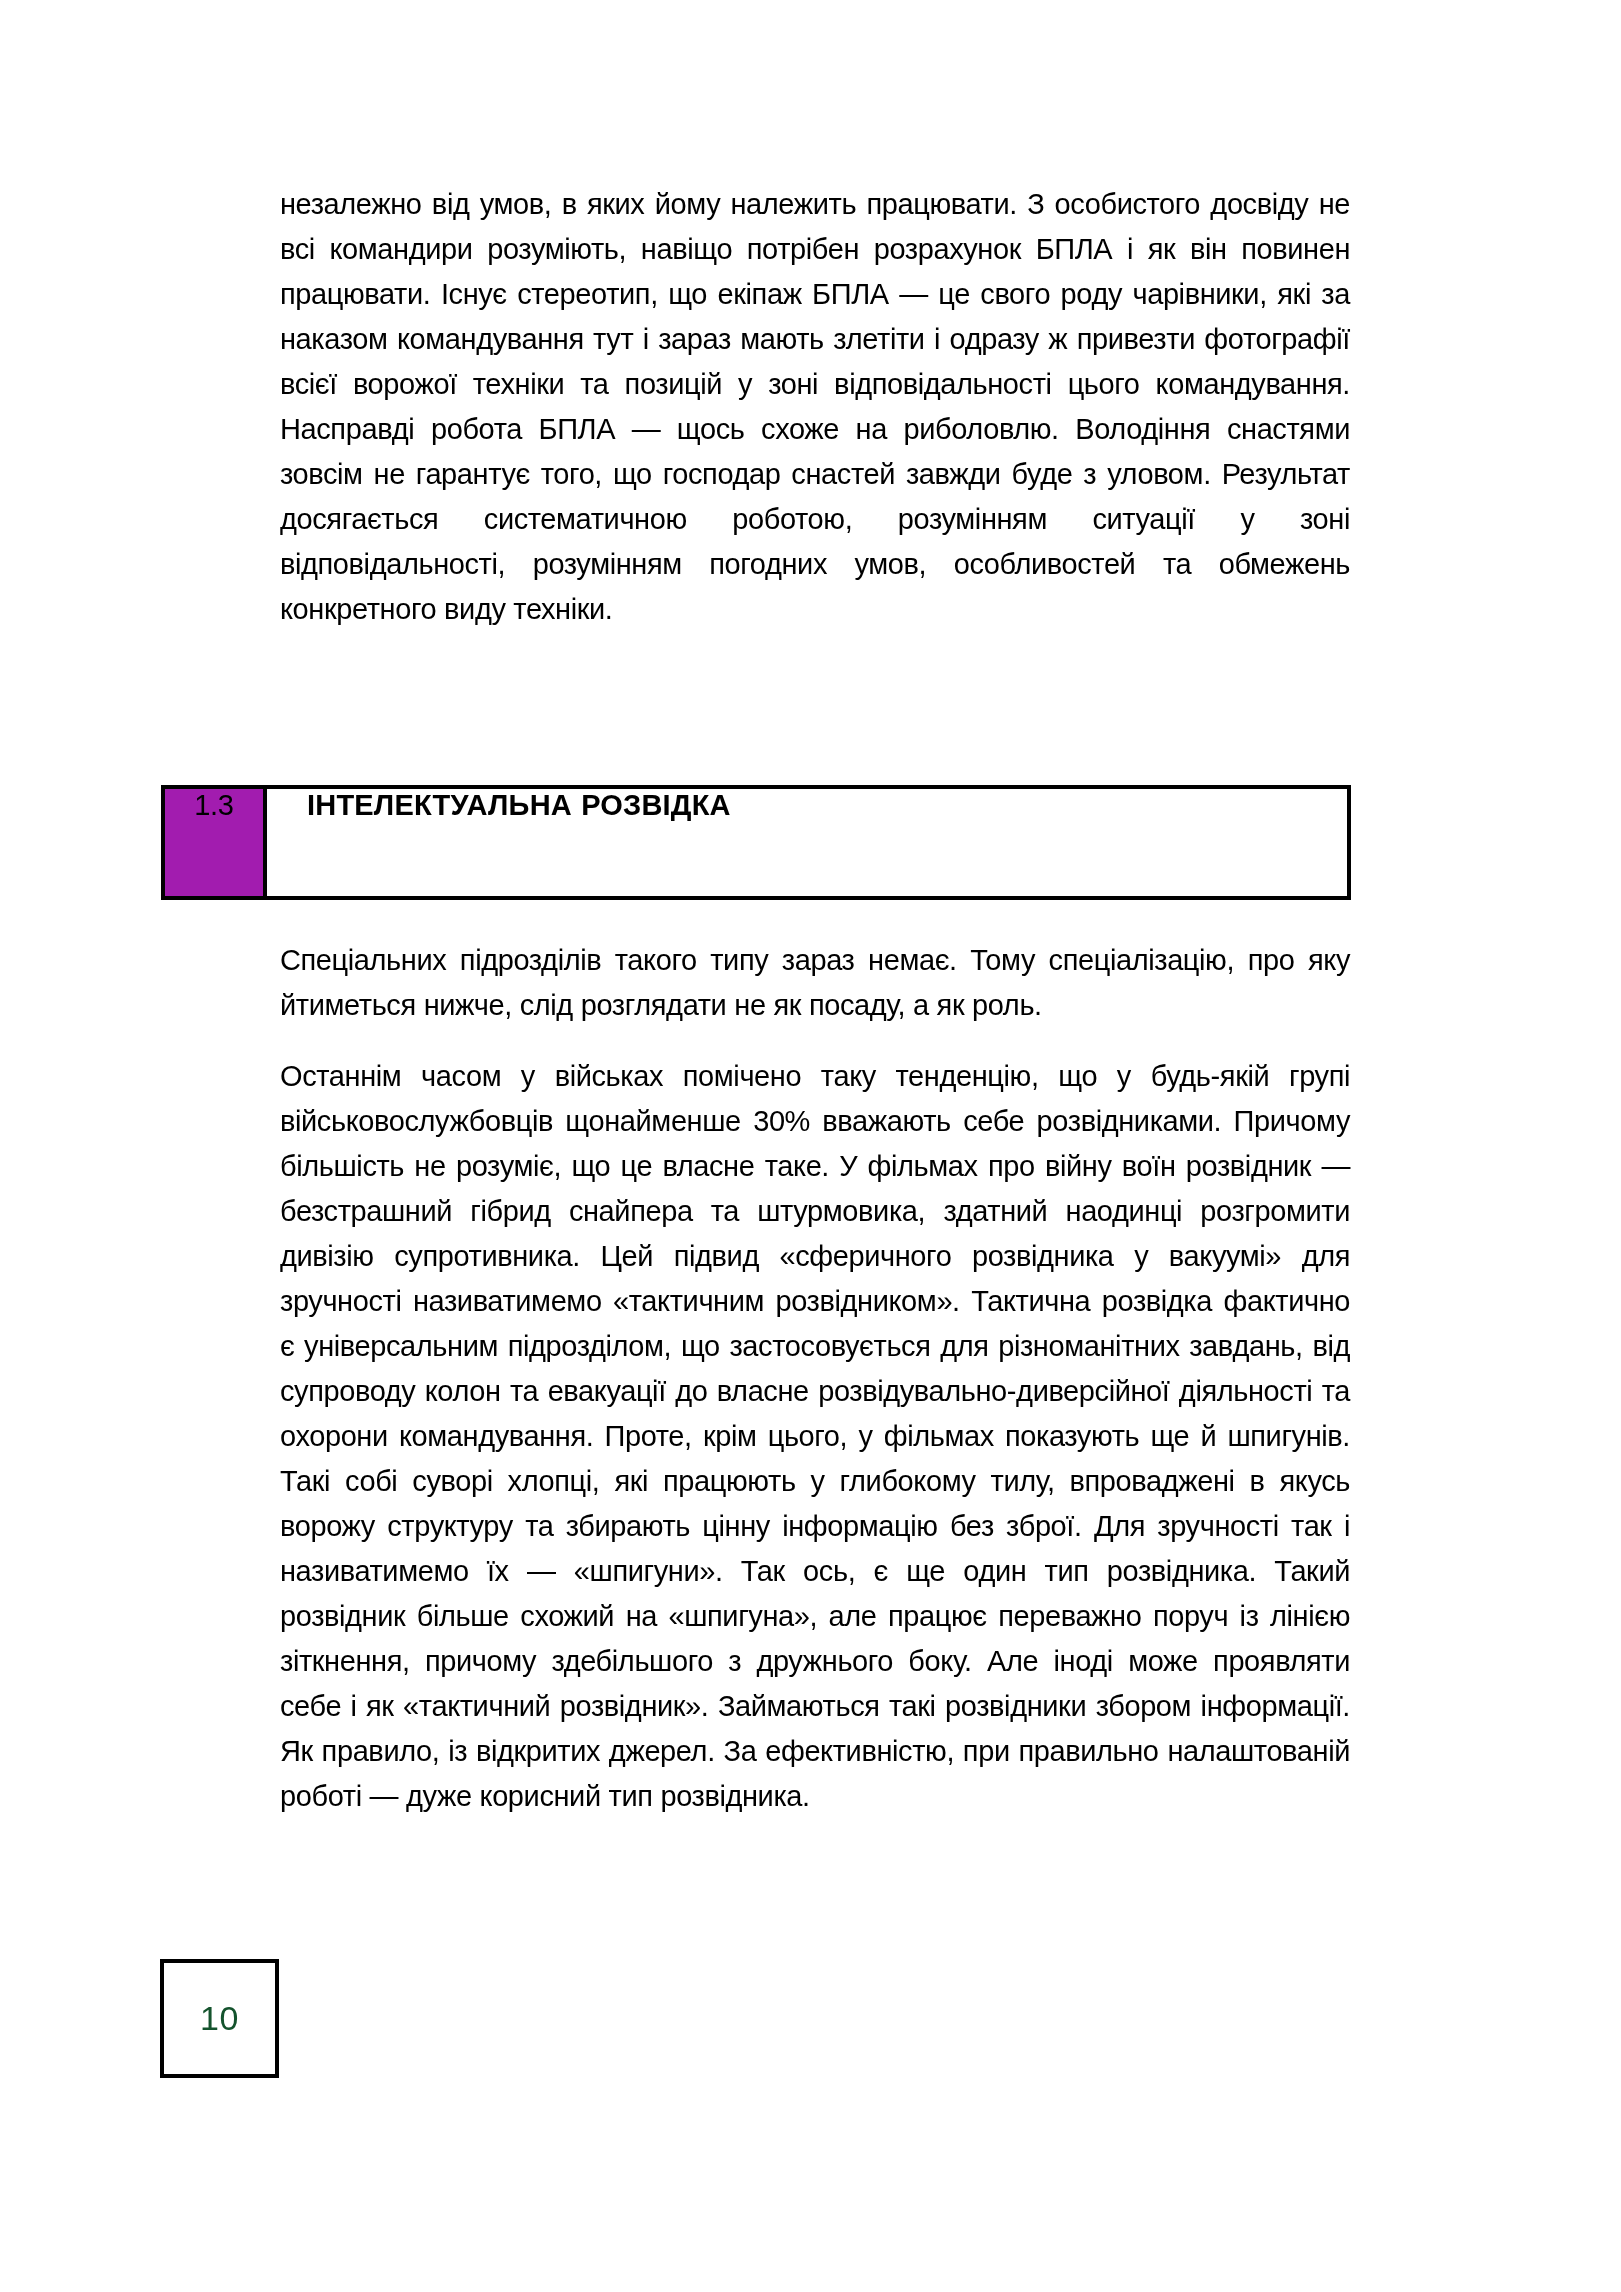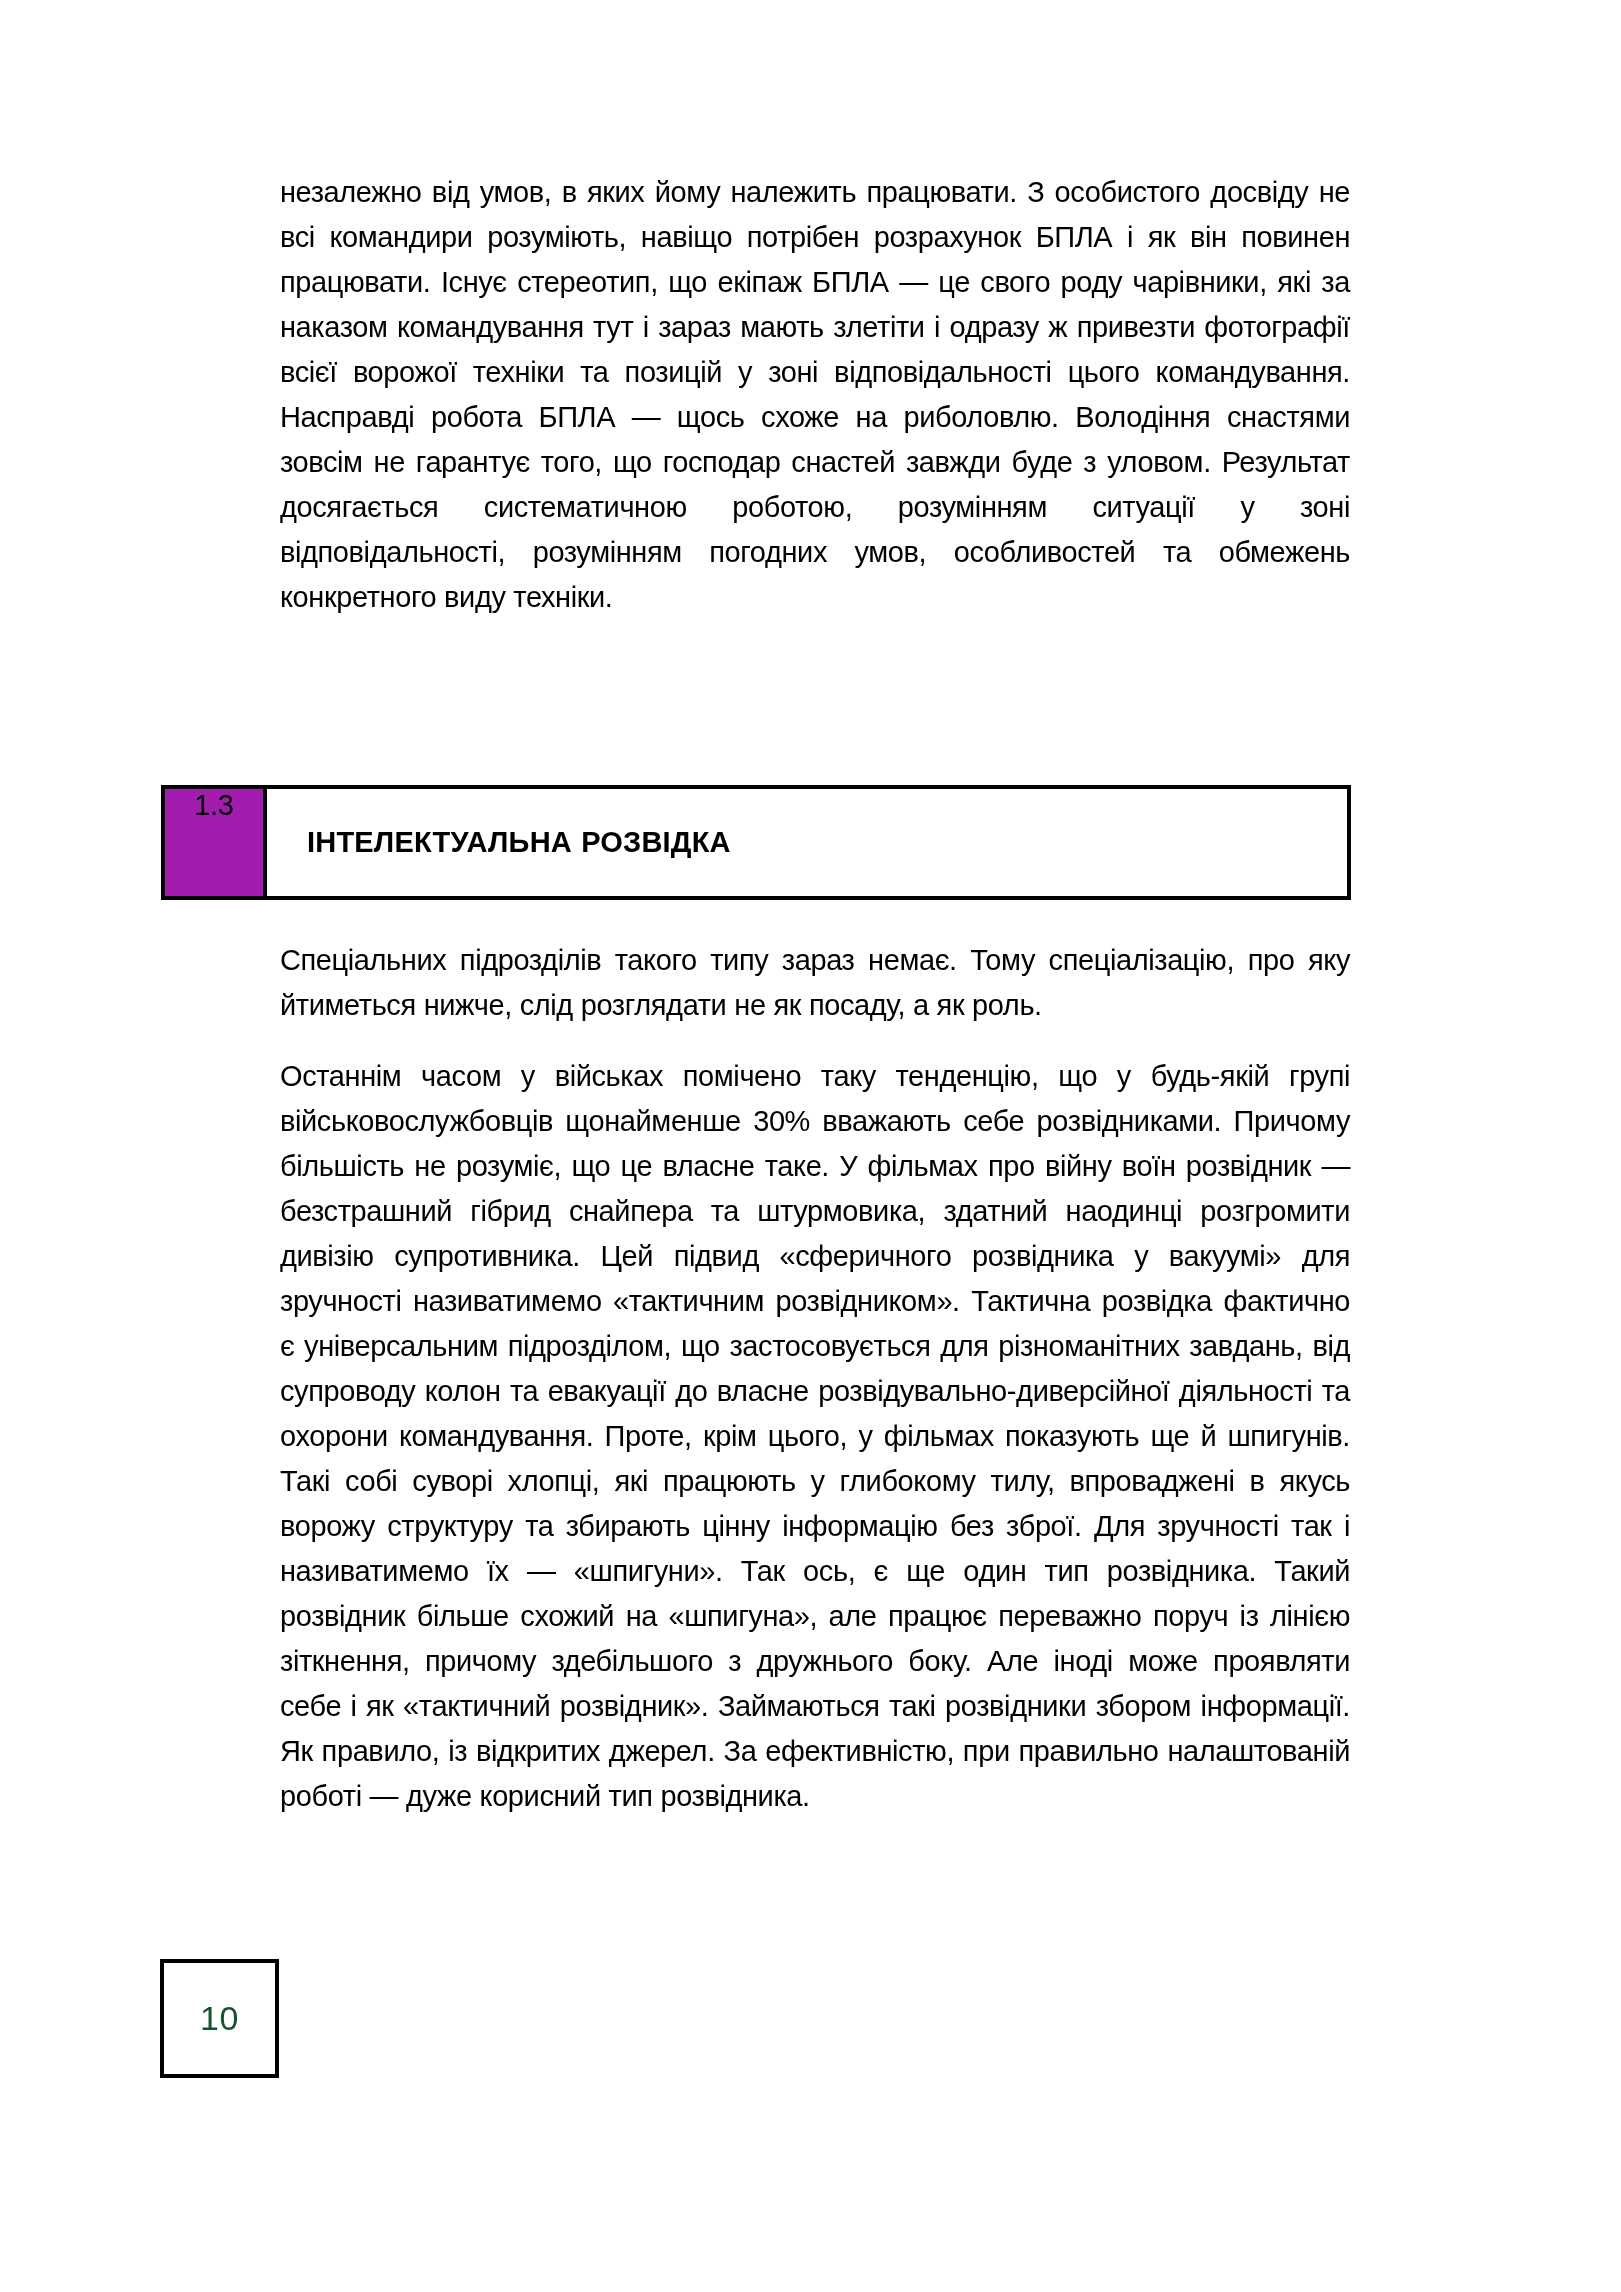--- a/index.html
+++ b/index.html
@@ -20,21 +20,21 @@
   .page {
     position: absolute;
     inset: 0;
     background: #ffffff;
   }
 
   
   .content {
     position: absolute;
     left: 280px;
-    top: 170px;
+    top: 182px;
     width: 1070px;
   }
 
   .para {
     margin: 0;
     font-size: 29px;
     line-height: 45px;
     text-align: justify;
     text-justify: inter-word;
     letter-spacing: -0.4px;
@@ -72,21 +72,21 @@
     justify-content: center;
     font-size: 29px;
     letter-spacing: -0.3px;
     color: #000000;
     flex: 0 0 auto;
   }
 
   .section-title-wrap {
     flex: 1 1 auto;
     display: flex;
-    align-items: center;
+    align-items: flex-start;
     padding-left: 40px;
   }
 
   .section-title {
     font-size: 29px;
     font-weight: 700;
     letter-spacing: 0.2px;
     word-spacing: 1px;
     color: #000000;
     white-space: nowrap;

